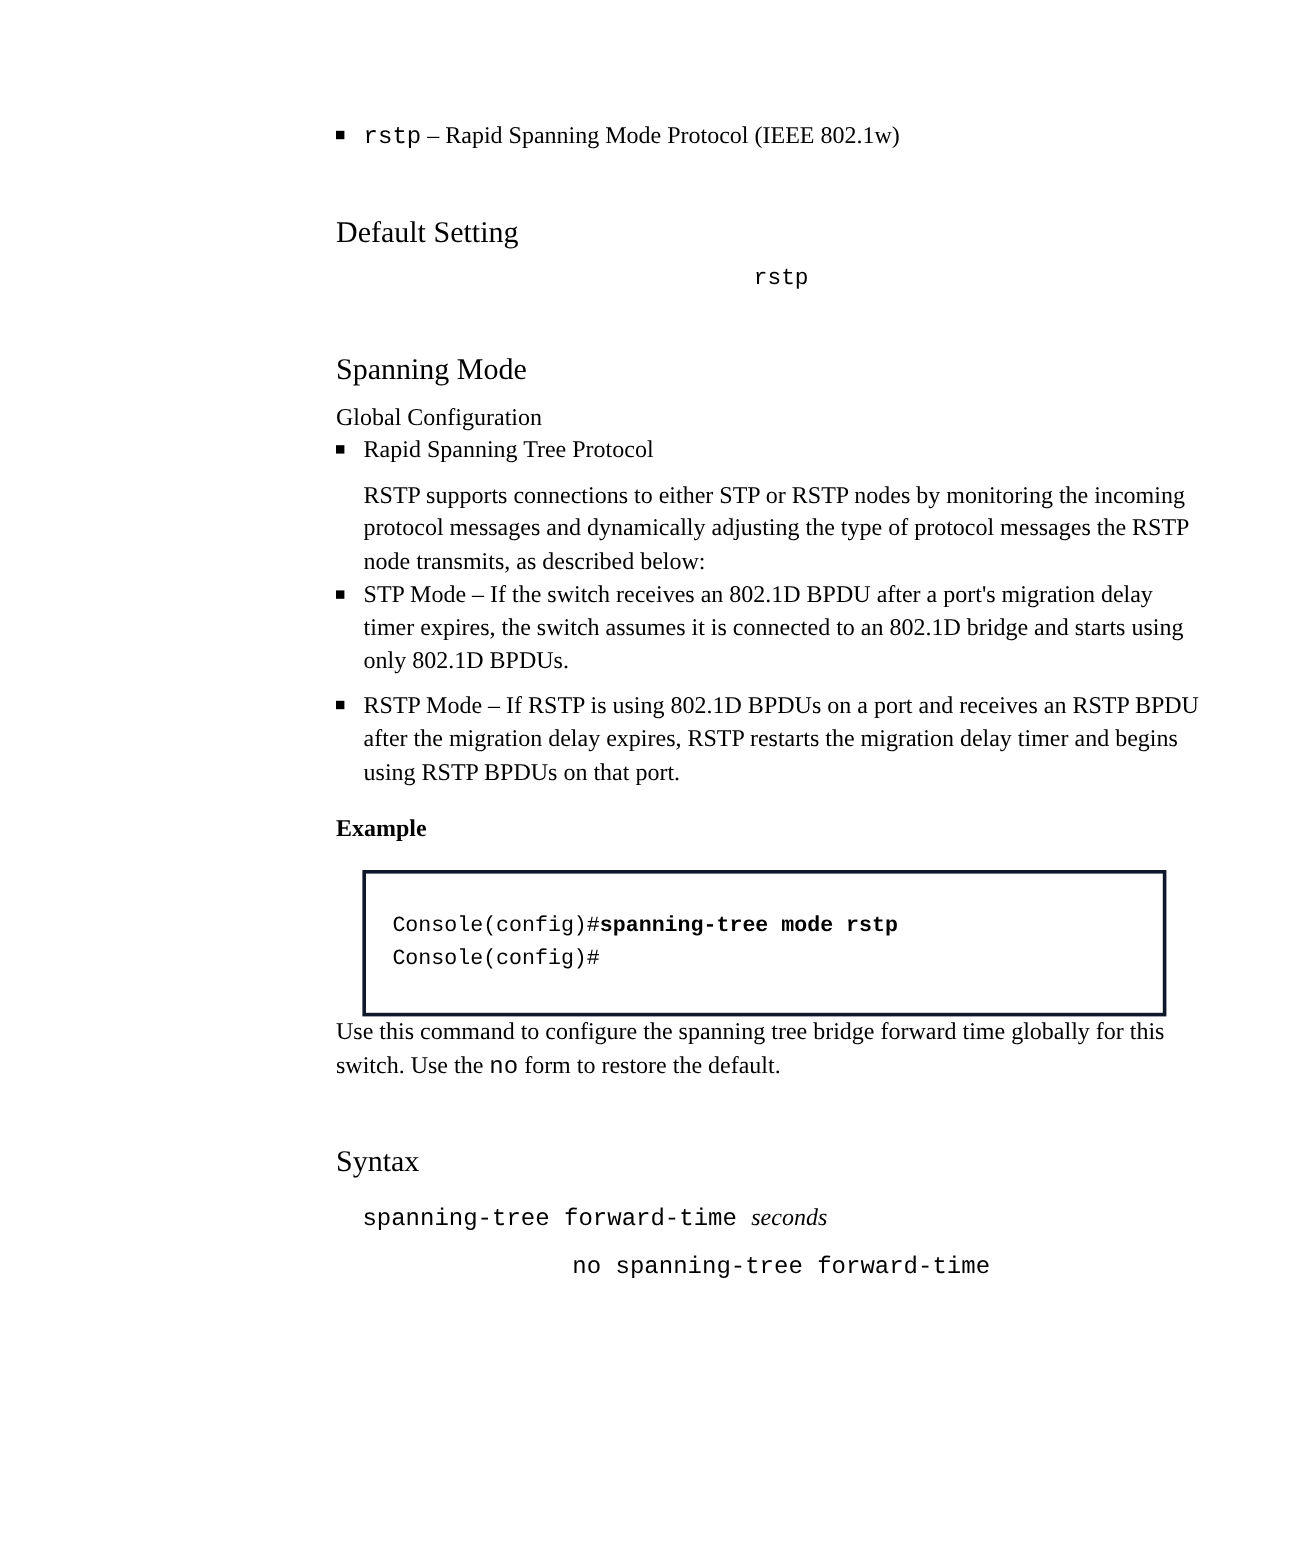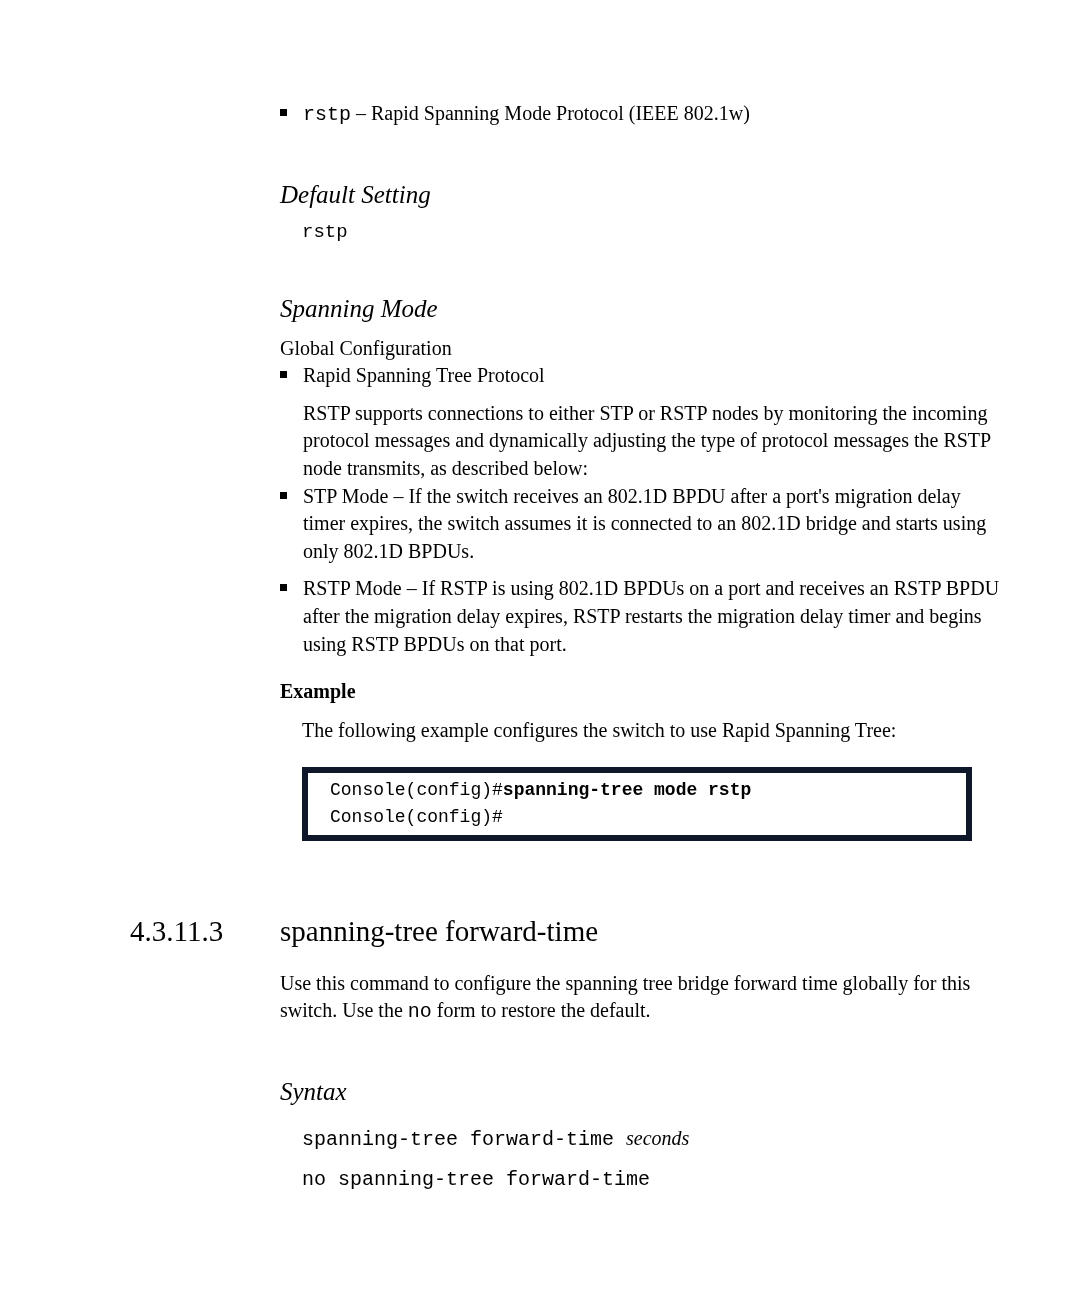--- a/index.html
+++ b/index.html
@@ -16,20 +16,21 @@
     min-height: 1296px;
     padding: 100px 90px 40px 130px;
     position: relative;
   }
   .content {
     margin-left: 150px;
     width: 720px;
   }
   .mono {
     font-family: "Courier New", Courier, monospace;
+    text-align: center;
   }
   .bullet-row {
     display: flex;
     align-items: flex-start;
     margin-bottom: 10px;
   }
   .bullet-square {
     width: 7px;
     height: 7px;
     background: #000;
@@ -41,43 +42,42 @@
     font-size: 20px;
     line-height: 1.38;
   }
   .sub-para {
     margin-left: 23px;
     font-size: 20px;
     line-height: 1.38;
     margin-top: 10px;
   }
   .section-heading {
-    font-style: italic;
     font-size: 25px;
     margin-top: 52px;
     margin-bottom: 12px;
     font-weight: 400;
   }
   .plain {
     font-size: 20px;
     line-height: 1.38;
   }
   .indent-mono {
     margin-left: 22px;
     font-size: 19px;
   }
   .example-label {
     font-weight: 700;
     font-size: 20px;
     margin-top: 22px;
     margin-bottom: 14px;
   }
   .code-box {
-    border: 6px solid #0f172a;
-    padding: 4px 22px;
+    border: 3px solid #0f172a;
+    padding: 31px 22px;
     margin-top: 22px;
     margin-left: 22px;
     width: 670px;
     box-sizing: border-box;
   }
   .code-line {
     font-family: "Courier New", Courier, monospace;
     font-size: 18px;
     line-height: 1.5;
     white-space: pre;
@@ -137,33 +137,28 @@
       <div class="bullet-square"></div>
       <div class="bullet-text">STP Mode – If the switch receives an 802.1D BPDU after a port's migration delay timer expires, the switch assumes it is connected to an 802.1D bridge and starts using only 802.1D BPDUs.</div>
     </div>
 
     <div class="bullet-row">
       <div class="bullet-square"></div>
       <div class="bullet-text">RSTP Mode – If RSTP is using 802.1D BPDUs on a port and receives an RSTP BPDU after the migration delay expires, RSTP restarts the migration delay timer and begins using RSTP BPDUs on that port.</div>
     </div>
 
     <div class="example-label">Example</div>
-    <div class="plain" style="margin-left:22px;">The following example configures the switch to use Rapid Spanning Tree:</div>
 
     <div class="code-box">
       <div class="code-line"><span>Console(config)#</span><span class="code-bold">spanning-tree mode rstp</span></div>
       <div class="code-line">Console(config)#</div>
     </div>
 
   </div>
 
-  <div class="chapter-row">
-    <div class="chapter-num">4.3.11.3</div>
-    <div class="chapter-title">spanning-tree forward-time</div>
-  </div>
 
   <div class="content">
     <div class="plain">
       <span>Use this command to configure the spanning tree bridge forward time globally for this switch. Use the </span><span class="mono">no</span><span> form to restore the default.</span>
     </div>
 
     <div class="section-heading">Syntax</div>
 
     <div class="syntax-block">
       <div>

